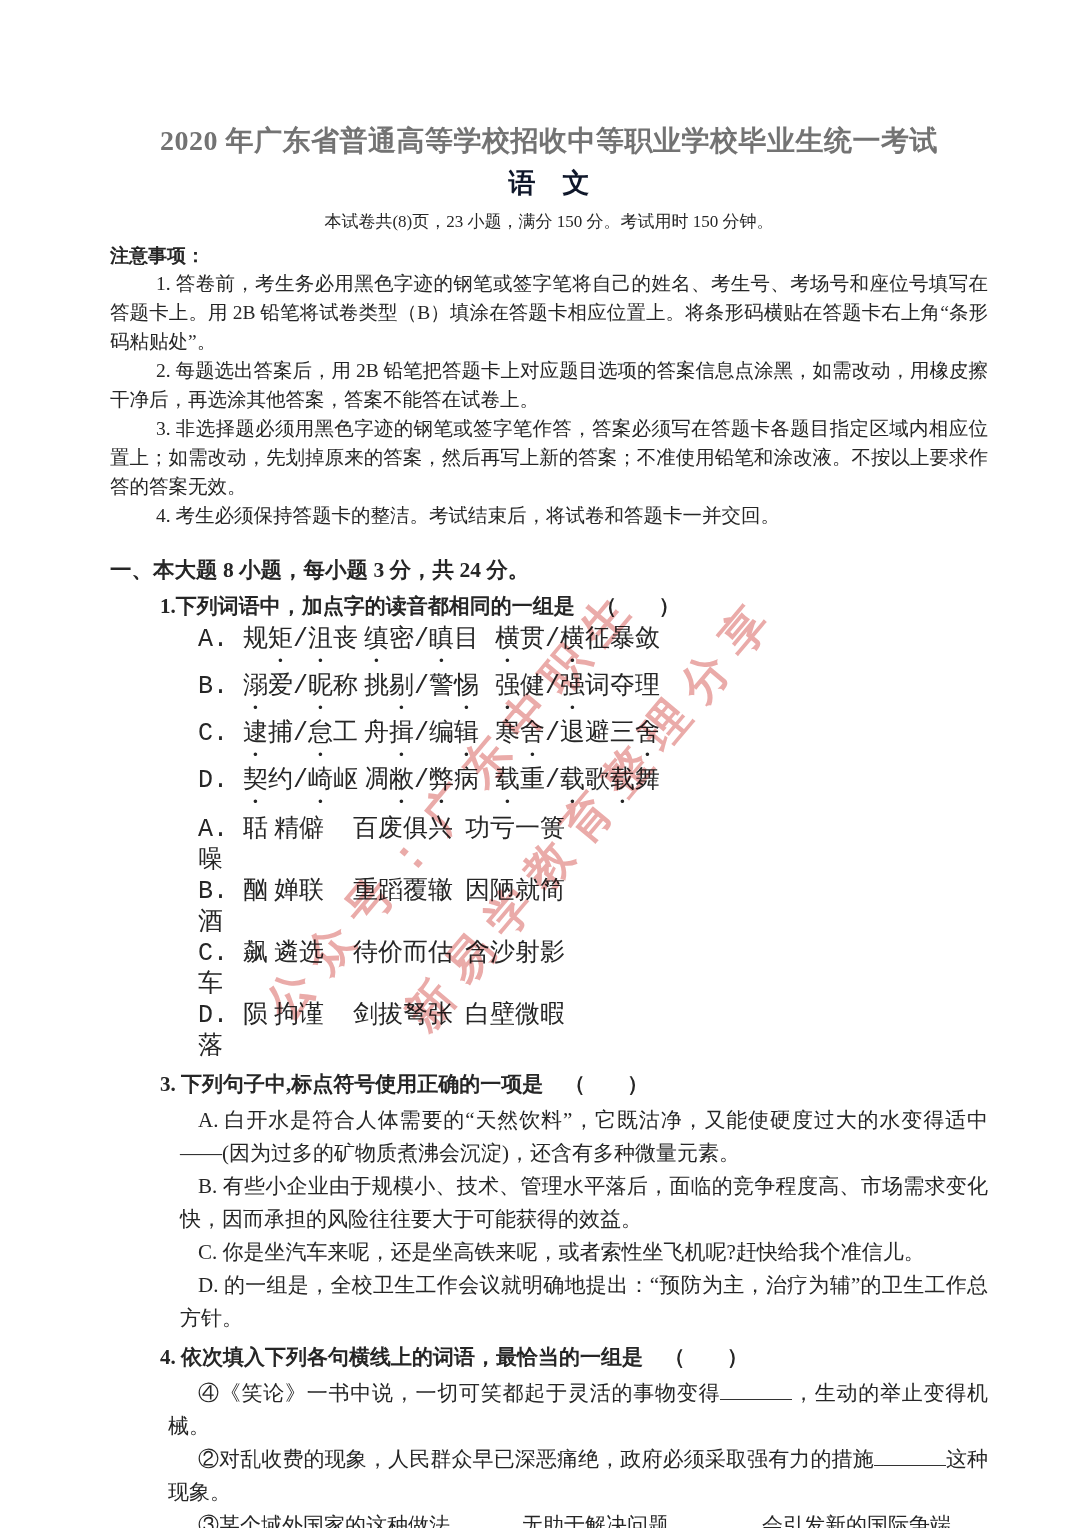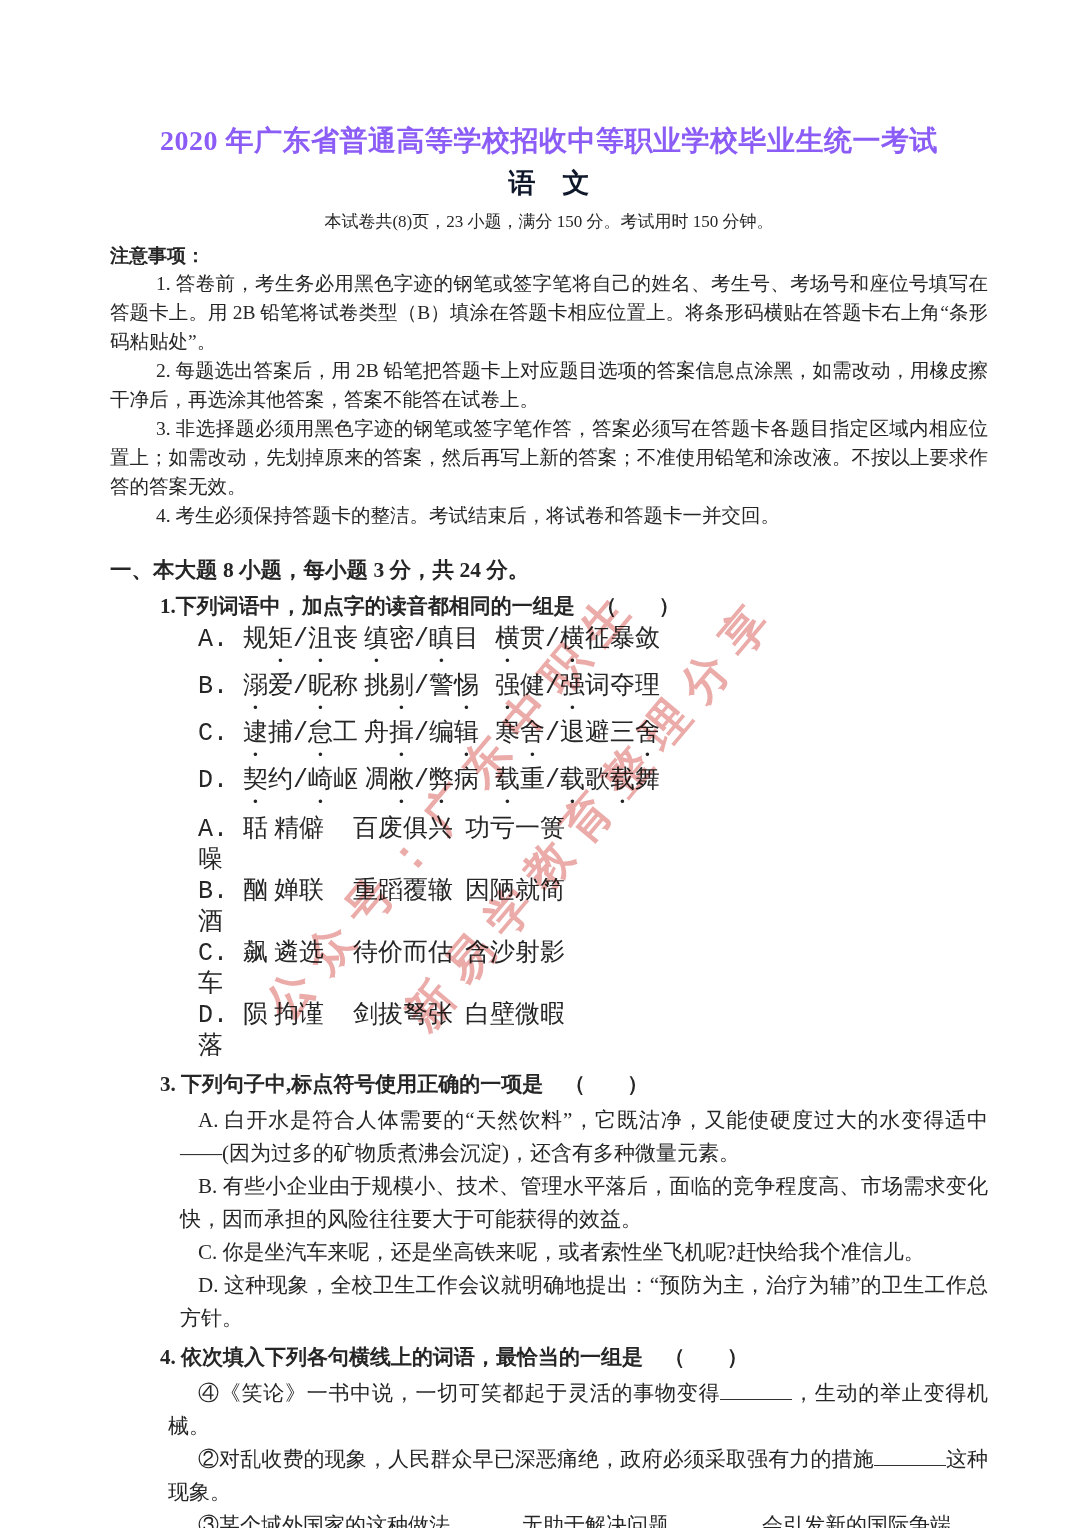--- a/index.html
+++ b/index.html
@@ -6,21 +6,21 @@
   body {
     width:1080px; height:1528px;
     background:#ffffff;
     font-family:"Liberation Serif","DejaVu Serif",serif;
     color:#262626;
     position:relative;
     overflow:hidden;
   }
   .page { position:absolute; left:110px; top:122px; width:878px; }
 
-  .title { font-size:28px; font-weight:bold; text-align:center; margin:0; letter-spacing:0.5px; color:#8b5cf6; }
+  .title { font-size:28px; font-weight:bold; text-align:center; margin:0; letter-spacing:0.5px; color:#737373; }
   .subject { font-size:27px; font-weight:bold; text-align:center; margin-top:5px; color:#0f172a; }
   .info { font-size:17px; text-align:center; margin-top:9px; }
 
   .notes-label { font-size:19px; font-weight:bold; margin-top:10px; }
   .note { font-size:19.5px; line-height:29px; margin:0; text-indent:46px; text-align:justify; }
 
   .sec { font-size:21.5px; font-weight:bold; margin-top:25px; }
 
   .stem { font-size:21px; margin-left:50px; margin-top:7px; line-height:31px;font-weight:bold; }
   .row { font-size:25px; margin-left:88px; line-height:35px; display:flex; white-space:pre-wrap;font-family:Liberation Mono, monospace; }
@@ -120,21 +120,21 @@
     <span class="c1">D. 陨落</span>
     <span class="c2">拘谨</span>
     <span class="c3">剑拔弩张</span>
     <span class="c4">白壁微暇</span>
   </div>
 
   <div class="stem">3. 下列句子中,标点符号使用正确的一项是　（　　）</div>
   <p class="opt-para gap-s">A. 白开水是符合人体需要的“天然饮料”，它既沽净，又能使硬度过大的水变得适中——(因为过多的矿物质煮沸会沉淀)，还含有多种微量元素。</p>
   <p class="opt-para">B. 有些小企业由于规模小、技术、管理水平落后，面临的竞争程度高、市场需求变化快，因而承担的风险往往要大于可能获得的效益。</p>
   <p class="opt-para">C. 你是坐汽车来呢，还是坐高铁来呢，或者索性坐飞机呢?赶快给我个准信儿。</p>
-  <p class="opt-para">D. 这种现象，全校卫生工作会议就明确地提出：“预防为主，治疗为辅”的卫生工作总方针。</p>
+  <p class="opt-para">D. 的一组是，全校卫生工作会议就明确地提出：“预防为主，治疗为辅”的卫生工作总方针。</p>
 
   <div class="stem">4. 依次填入下列各句横线上的词语，最恰当的一组是　（　　）</div>
   <p class="sub-item gap-s">④《笑论》一书中说，一切可笑都起于灵活的事物变得<span class="blank"></span>，生动的举止变得机械。</p>
   <p class="sub-item">②对乱收费的现象，人民群众早已深恶痛绝，政府必须采取强有力的措施<span class="blank"></span>这种现象。</p>
   <p class="sub-item">③某个域外国家的这种做法<span class="blank"></span>无助于解决问题，<span class="blank"></span>会引发新的国际争端。</p>
   <div class="row q4row">
     <span class="c1">C. 呆板  制止  不但/反而</span>
     <span class="c2">D. 呆板  禁止  不单/反而</span>
   </div>
 

